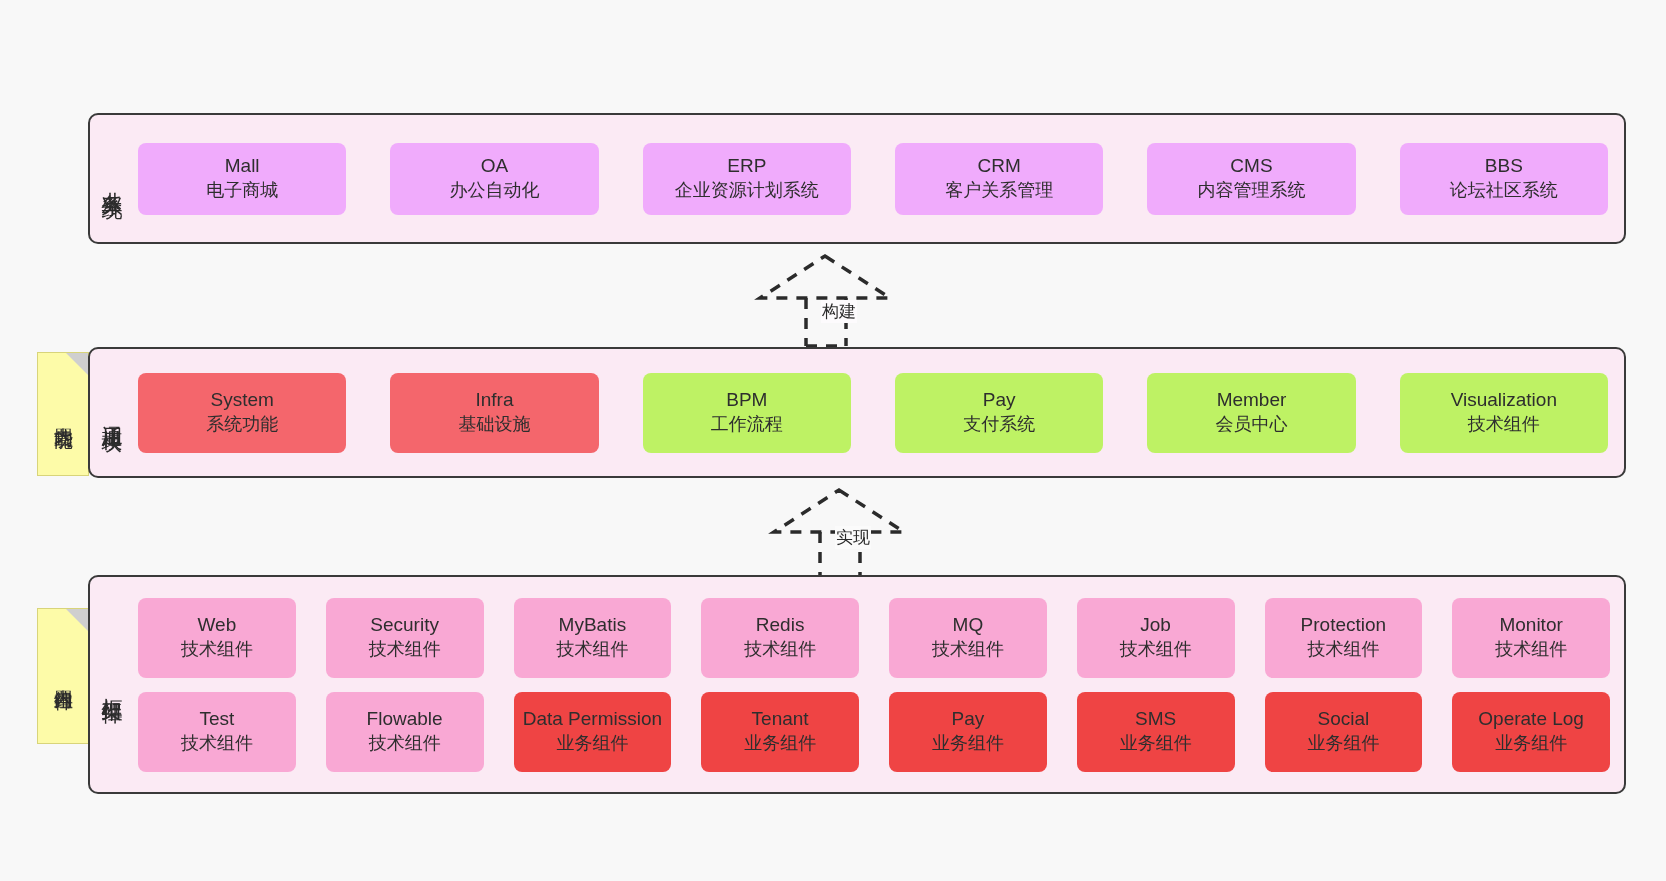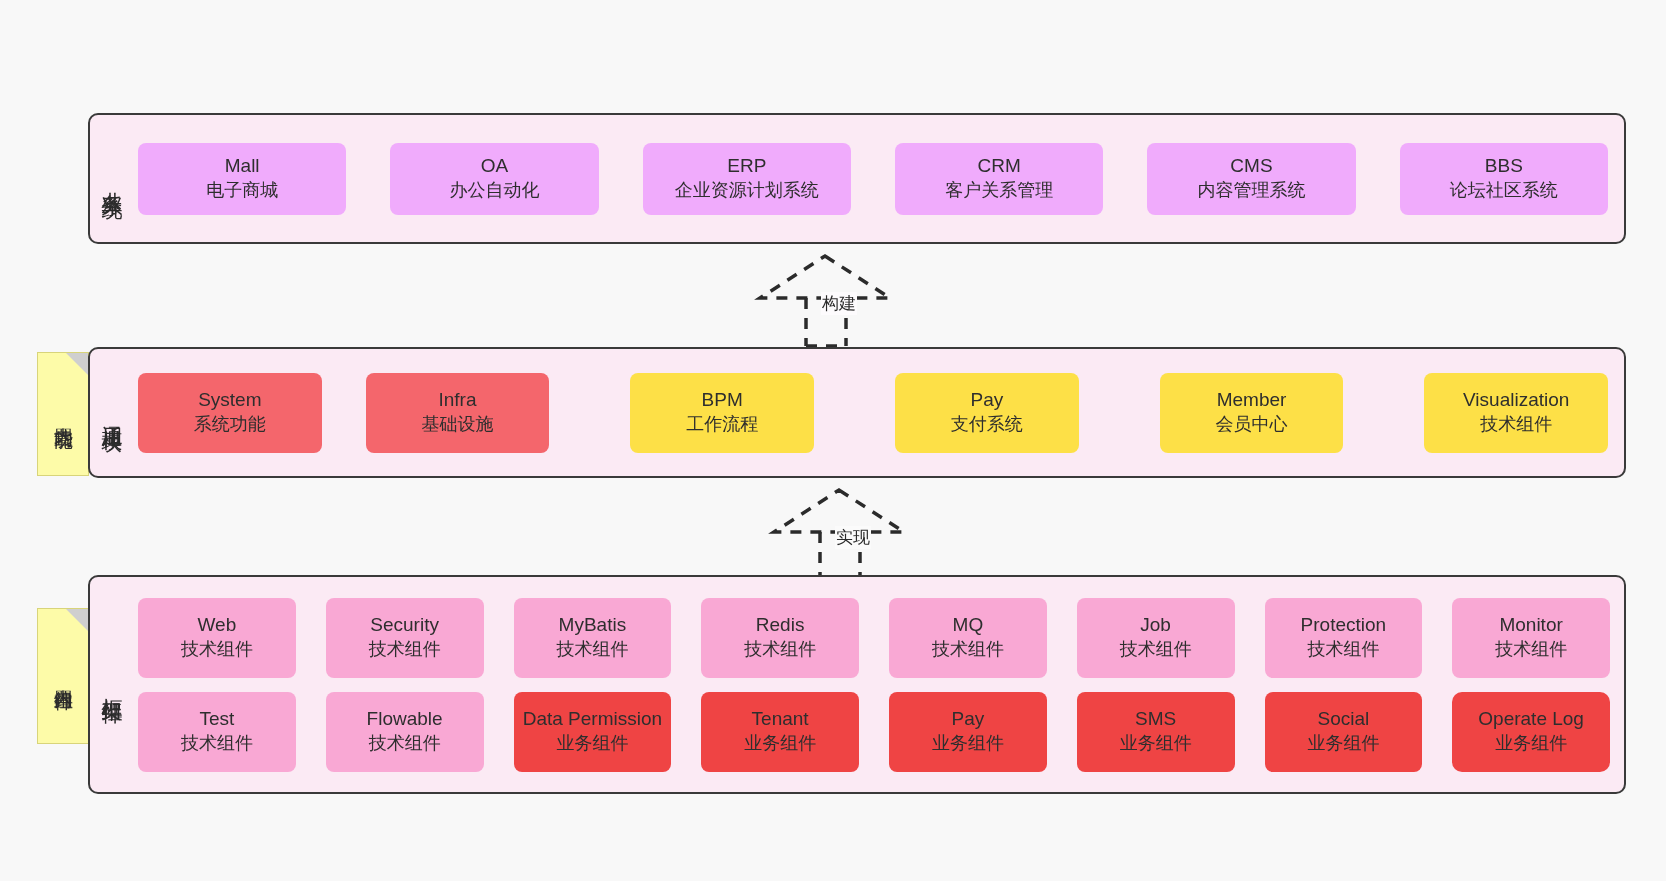--- a/index.html
+++ b/index.html
@@ -79,21 +79,21 @@
   #layer-business { left: 88px; top: 113px; width: 1538px; height: 131px; }
   #layer-business .cell {
     height: 72px;
     background: #f0abfc;
   }
 
   
   #layer-modules { left: 88px; top: 347px; width: 1538px; height: 131px; }
   #layer-modules .cell { height: 80px; }
   .cell.red    { background: #f4666c; }
-  .cell.pink   { background: #fde047; margin-left: 37px; }
+  .cell.pink   { background: #bef264; }
 
   
   #layer-framework { left: 88px; top: 575px; width: 1538px; height: 219px; }
   #layer-framework .cell { height: 80px; }
   .cell.green  { background: #f9a8d4; }
   .cell.lgreen { background: #ef4444; }
   #layer-framework .layer-body { gap: 14px; padding: 0 14px 0 4px; }
 
   
   .note {
@@ -165,21 +165,21 @@
 
     <polygon points="81,4 146,46 16,46" fill="#f8f8f8" stroke="#2b2b2b" stroke-width="3.5" stroke-dasharray="11,9"></polygon>
 
     <line x1="62" y1="46" x2="62" y2="94" stroke="#2b2b2b" stroke-width="3.5" stroke-dasharray="11,9"></line>
     <line x1="102" y1="46" x2="102" y2="94" stroke="#2b2b2b" stroke-width="3.5" stroke-dasharray="11,9"></line>
   </svg>
   <svg style="position:absolute; left:744px; top:340px; width:190px; height:16px;">
     <line x1="62" y1="6" x2="102" y2="6" stroke="#2b2b2b" stroke-width="3.5" stroke-dasharray="11,9"></line>
   </svg>
   <div style="position:absolute; left:744px; top:252px; width:190px; height:94px; pointer-events:none;">
-    <span style="position:absolute; left:50%; top:40px; transform:translateX(-50%); font-size:17px; color:#2b2b2b; background:#fdfbfd; padding:0 1px;">构建</span>
+    <span style="position:absolute; left:50%; top:48px; transform:translateX(-50%); font-size:17px; color:#2b2b2b; background:#fdfbfd; padding:0 1px;">构建</span>
   </div>
 
   <div class="note" id="note-builtin-func">
     <span>内置功能</span>
   </div>
   <div class="layer" id="layer-modules">
     <div class="layer-title">通用模块</div>
     <div class="layer-body">
       <div class="cell-row" id="row-modules" style="gap: 44px;">
           <div class="cell red" style="flex: 1 1 0px;">
@@ -284,21 +284,21 @@
             <div class="cn">业务组件</div>
           </div>
           <div class="cell lgreen" style="flex: 1 1 0px;">
             <div class="en">SMS</div>
             <div class="cn">业务组件</div>
           </div>
           <div class="cell lgreen" style="flex: 1 1 0px;">
             <div class="en">Social</div>
             <div class="cn">业务组件</div>
           </div>
-          <div class="cell lgreen" style="flex: 1 1 0px; border-radius: 10px;">
+          <div class="cell lgreen" style="flex: 1 1 0px;">
             <div class="en">Operate Log</div>
             <div class="cn">业务组件</div>
           </div>
         </div>
     </div>
   </div>
 
 </div>
 
 </body></html>

